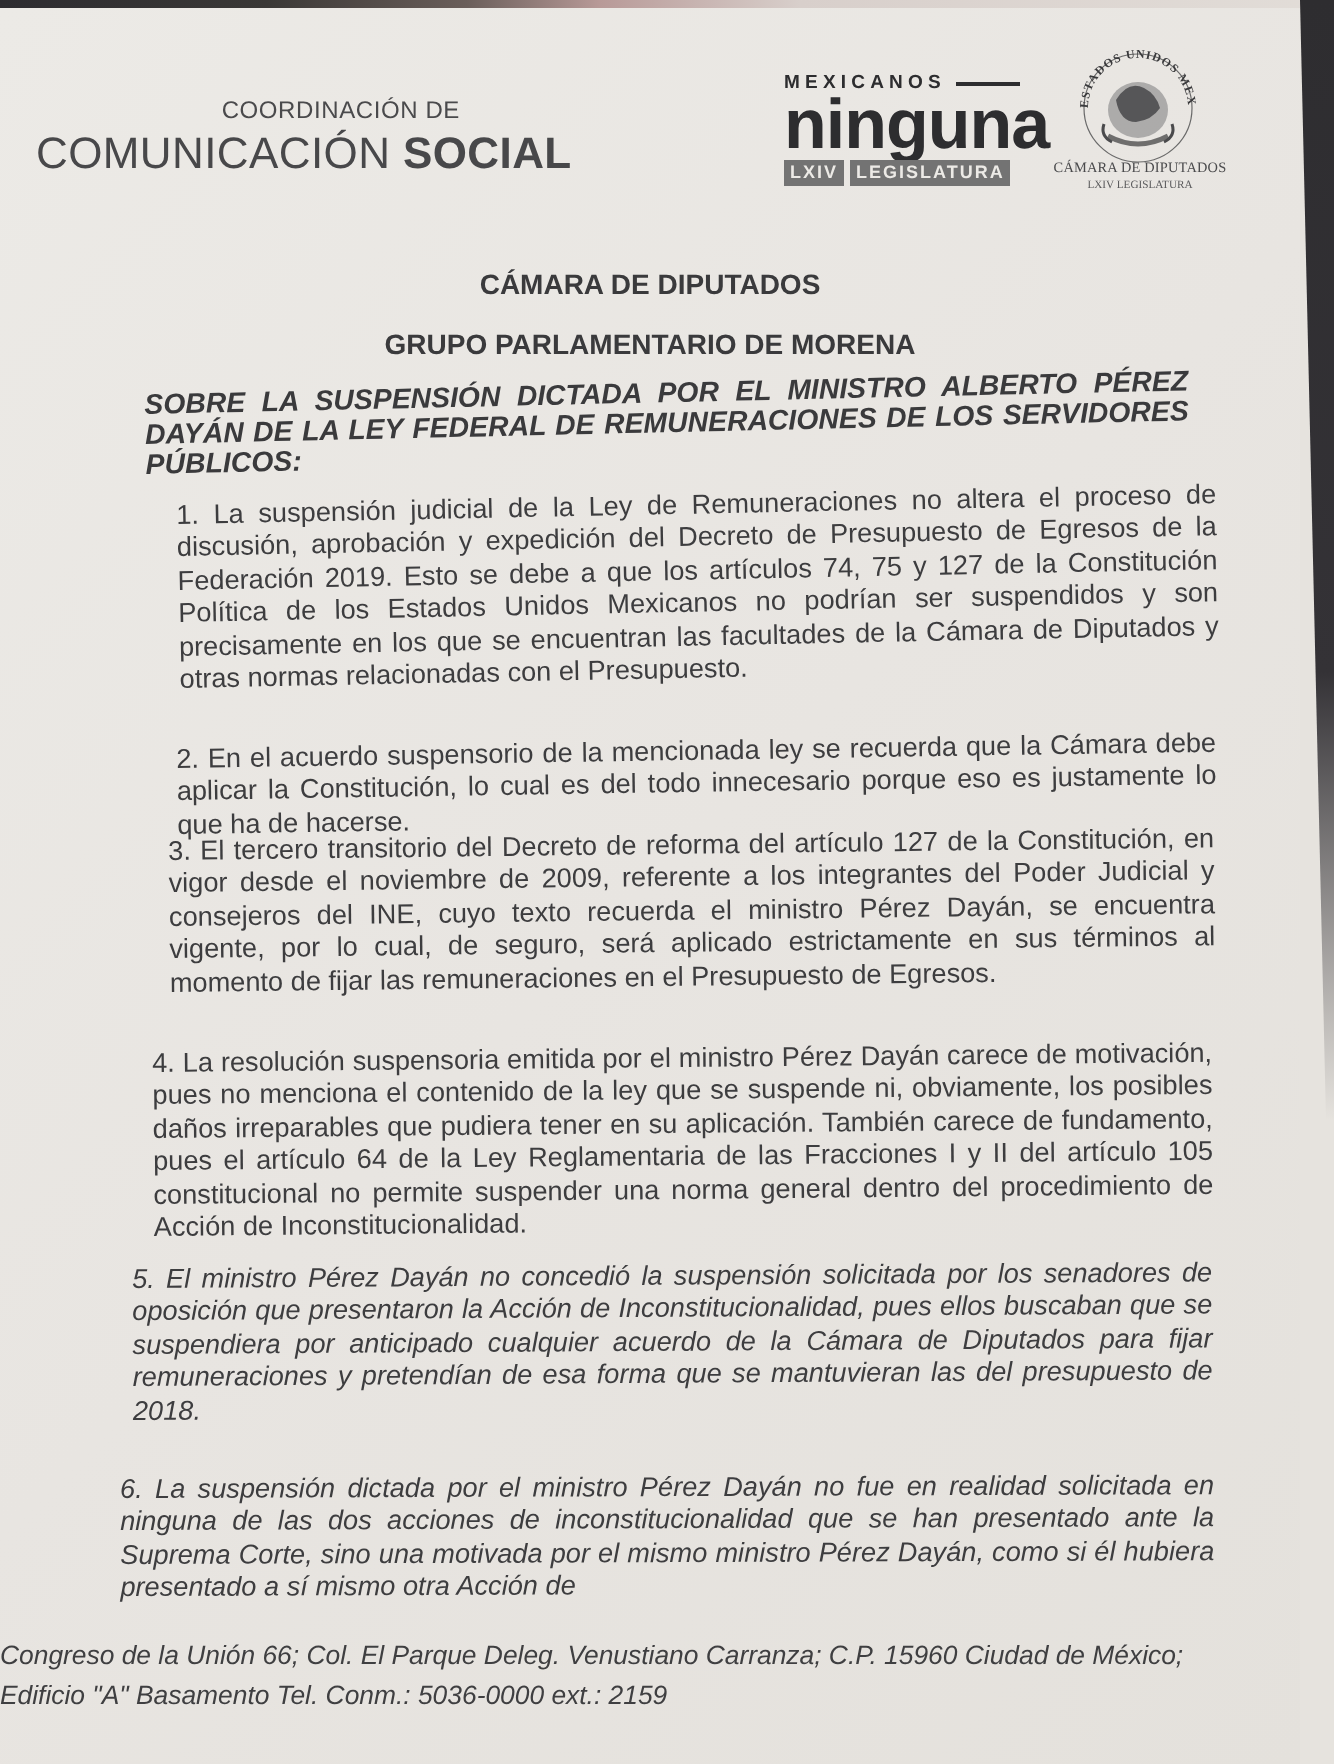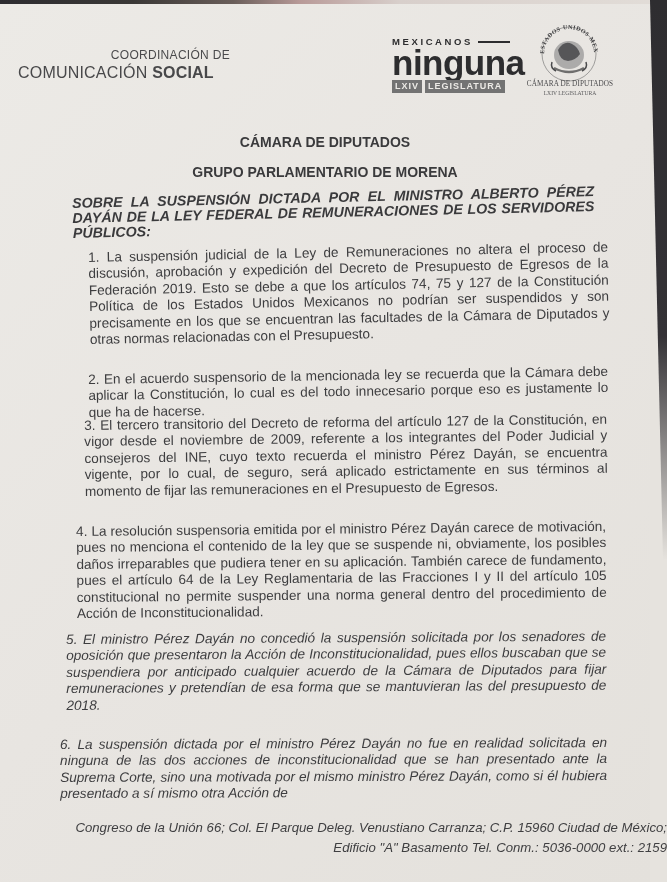--- a/index.html
+++ b/index.html
@@ -22,21 +22,21 @@
     position:absolute; left:0; top:4px; width:650px; height:878px;
     background:linear-gradient(135deg,#eceae6 0%,#e8e5e1 50%,#e4e1dc 100%);
   }
   
   .coord {
     position:absolute; left:0; width:230px; top:48px; text-align:right;
     font-size:12px; letter-spacing:0.3px; color:#4a4a4c;
   }
   .comsoc {
     position:absolute; left:18px; top:64px;
-    font-size:16px; color:#48484a; letter-spacing:0.2px;
+    font-size:22px; color:#48484a; letter-spacing:0.2px;
   }
   .comsoc b { font-weight:bold; }
   .morena-logo { position:absolute; left:392px; top:36px; width:118px; }
   .dip-row { display:flex; align-items:center; gap:5px; }
   .dip { font-size:9.5px; letter-spacing:2.6px; color:#2d2d2f; font-weight:bold; }
   .dip-line { flex:1; height:2px; background:#2d2d2f; }
   .morena-word {
     font-size:35px; font-weight:bold; color:#2d2d2f; line-height:30px;
     letter-spacing:-0.5px; margin-top:1px;
   }
@@ -69,21 +69,21 @@
     text-align-last:left; color:#3d3d3f;
   }
   .p1 { left:88px; top:250px; width:520px; transform:rotate(-1.15deg); transform-origin:left top; }
   .p2 { left:88px; top:372px; width:520px; transform:rotate(-0.9deg); transform-origin:left top; }
   .p3 { left:84px; top:418px; width:523px; transform:rotate(-0.7deg); transform-origin:left top; }
   .p4 { left:76px; top:524px; width:530px; transform:rotate(-0.55deg); transform-origin:left top; }
   .p5 { left:66px; top:632px; width:540px; transform:rotate(-0.35deg); transform-origin:left top; }
   .p6 { left:60px; top:737px; width:547px; transform:rotate(-0.2deg); transform-origin:left top; }
   .it { font-style:italic; }
   .footer {
-    position:absolute; left:0; width:667px; top:818px; text-align:right;
+    position:absolute; left:0; width:667px; top:818px; text-align:left;
     font-size:13.2px; font-style:italic; line-height:20px; color:#3f3f41;
   }
 </style>
 </head>
 <body>
 
 <div class="topband"></div>
 <div class="rightedge"></div>
 
 <div class="page"></div>

